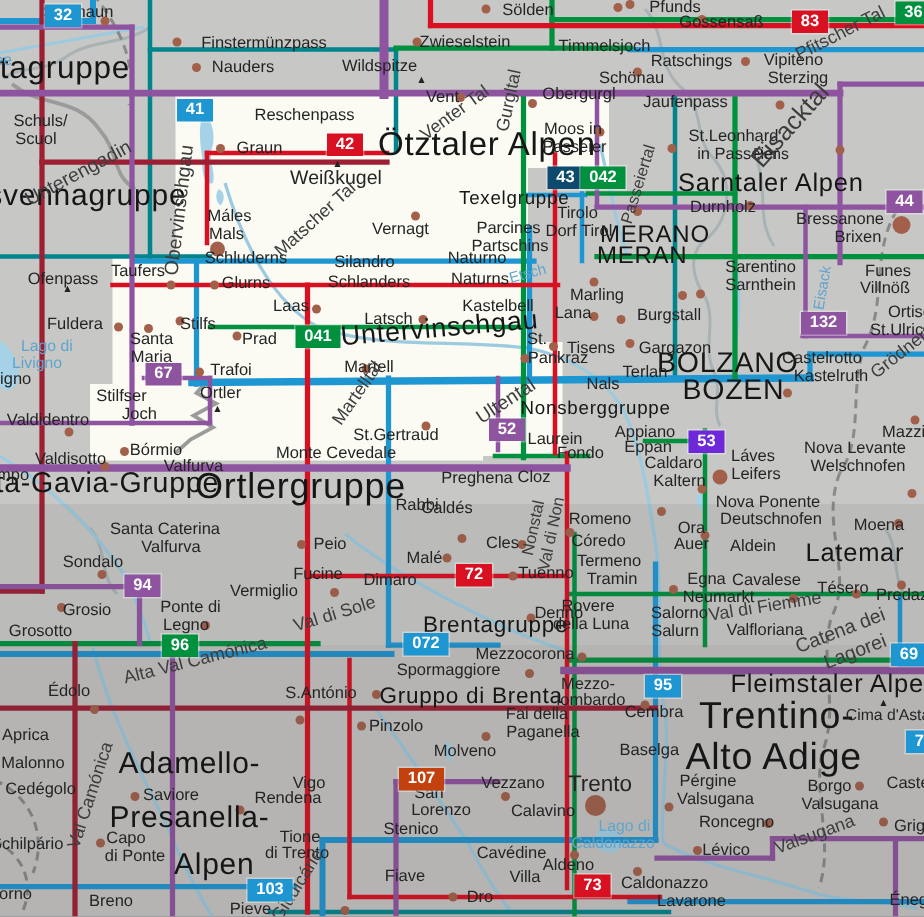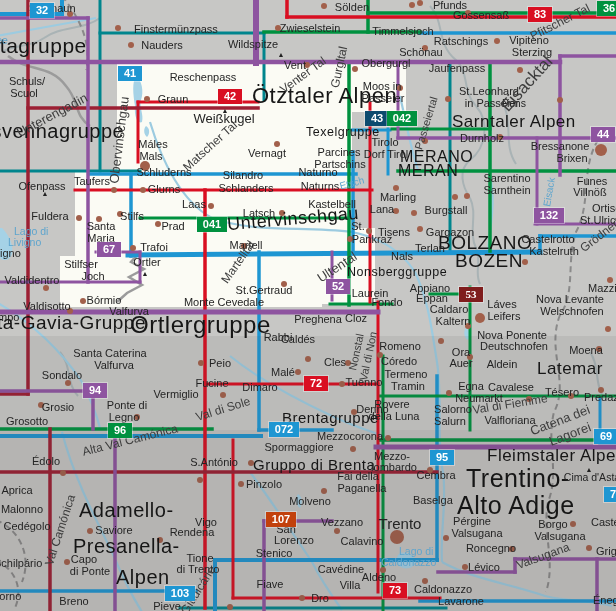--- a/index.html
+++ b/index.html
@@ -477,21 +477,21 @@
       <div class="badge" style="left: 218px; top: 89px; width: 24px; background: rgb(217, 15, 34);">42</div>
       <div class="badge" style="left: 365px; top: 111px; width: 24px; background: #0c4a6e;">43</div>
       <div class="badge" style="left: 387px; top: 111px; width: 30px; background: rgb(0, 145, 63);">042</div>
       <div class="badge" style="left: 591px; top: 127px; width: 24px; background: rgb(142, 84, 160);">44</div>
       <div class="badge" style="left: 528px; top: 7px; width: 24px; background: rgb(217, 15, 34);">83</div>
       <div class="badge" style="left: 597px; top: 1px; width: 24px; background: rgb(0, 145, 63);">36</div>
       <div class="badge" style="left: 97px; top: 242px; width: 24px; background: rgb(142, 84, 160);">67</div>
       <div class="badge" style="left: 197px; top: 217px; width: 30px; background: rgb(0, 145, 63);">041</div>
       <div class="badge" style="left: 534px; top: 208px; width: 30px; background: rgb(142, 84, 160);">132</div>
       <div class="badge" style="left: 326px; top: 279px; width: 24px; background: rgb(142, 84, 160);">52</div>
-      <div class="badge" style="left: 459px; top: 287px; width: 24px; background: #7f1d1d; font-family: Liberation Serif, serif;">53</div>
+      <div class="badge" style="left: 459px; top: 287px; width: 24px; background: #6d28d9;">53</div>
       <div class="badge" style="left: 304px; top: 376px; width: 24px; background: rgb(217, 15, 34);">72</div>
       <div class="badge" style="left: 83px; top: 383px; width: 24px; background: rgb(142, 84, 160);">94</div>
       <div class="badge" style="left: 108px; top: 423px; width: 24px; background: rgb(0, 145, 63);">96</div>
       <div class="badge" style="left: 430px; top: 450px; width: 24px; background: rgb(30, 150, 210);">95</div>
       <div class="badge" style="left: 594px; top: 429px; width: 24px; background: rgb(30, 150, 210);">69</div>
       <div class="badge" style="left: 269px; top: 422px; width: 30px; background: rgb(30, 150, 210);">072</div>
       <div class="badge" style="left: 266px; top: 512px; width: 30px; background: #c2410c;">107</div>
       <div class="badge" style="left: 383px; top: 583px; width: 24px; background: rgb(217, 15, 34);">73</div>
       <div class="badge" style="left: 165px; top: 586px; width: 30px; background: rgb(30, 150, 210);">103</div>
       <div class="badge" style="left: 604px; top: 487px; width: 24px; background: rgb(30, 150, 210);">75</div>

